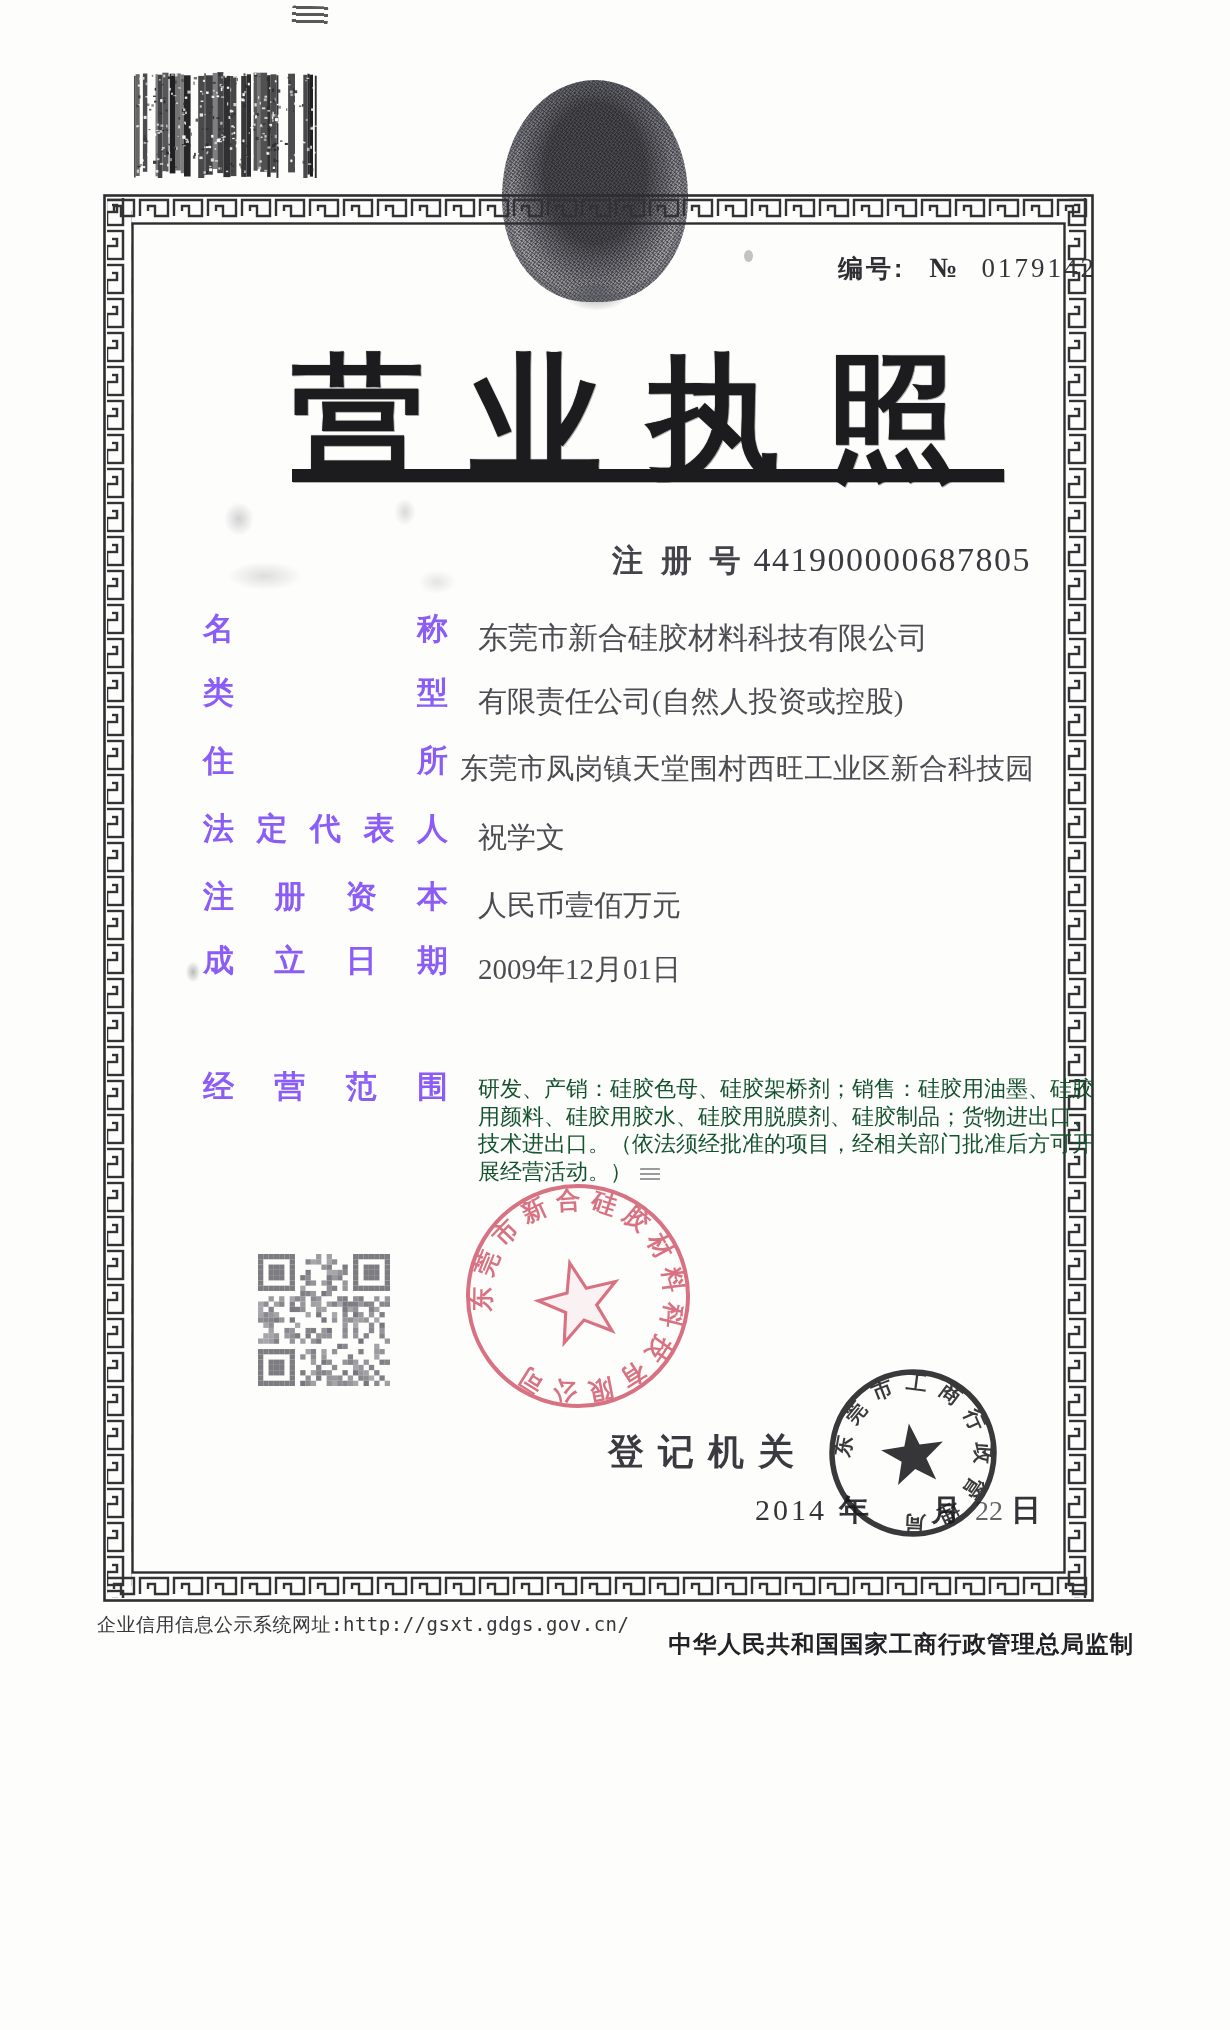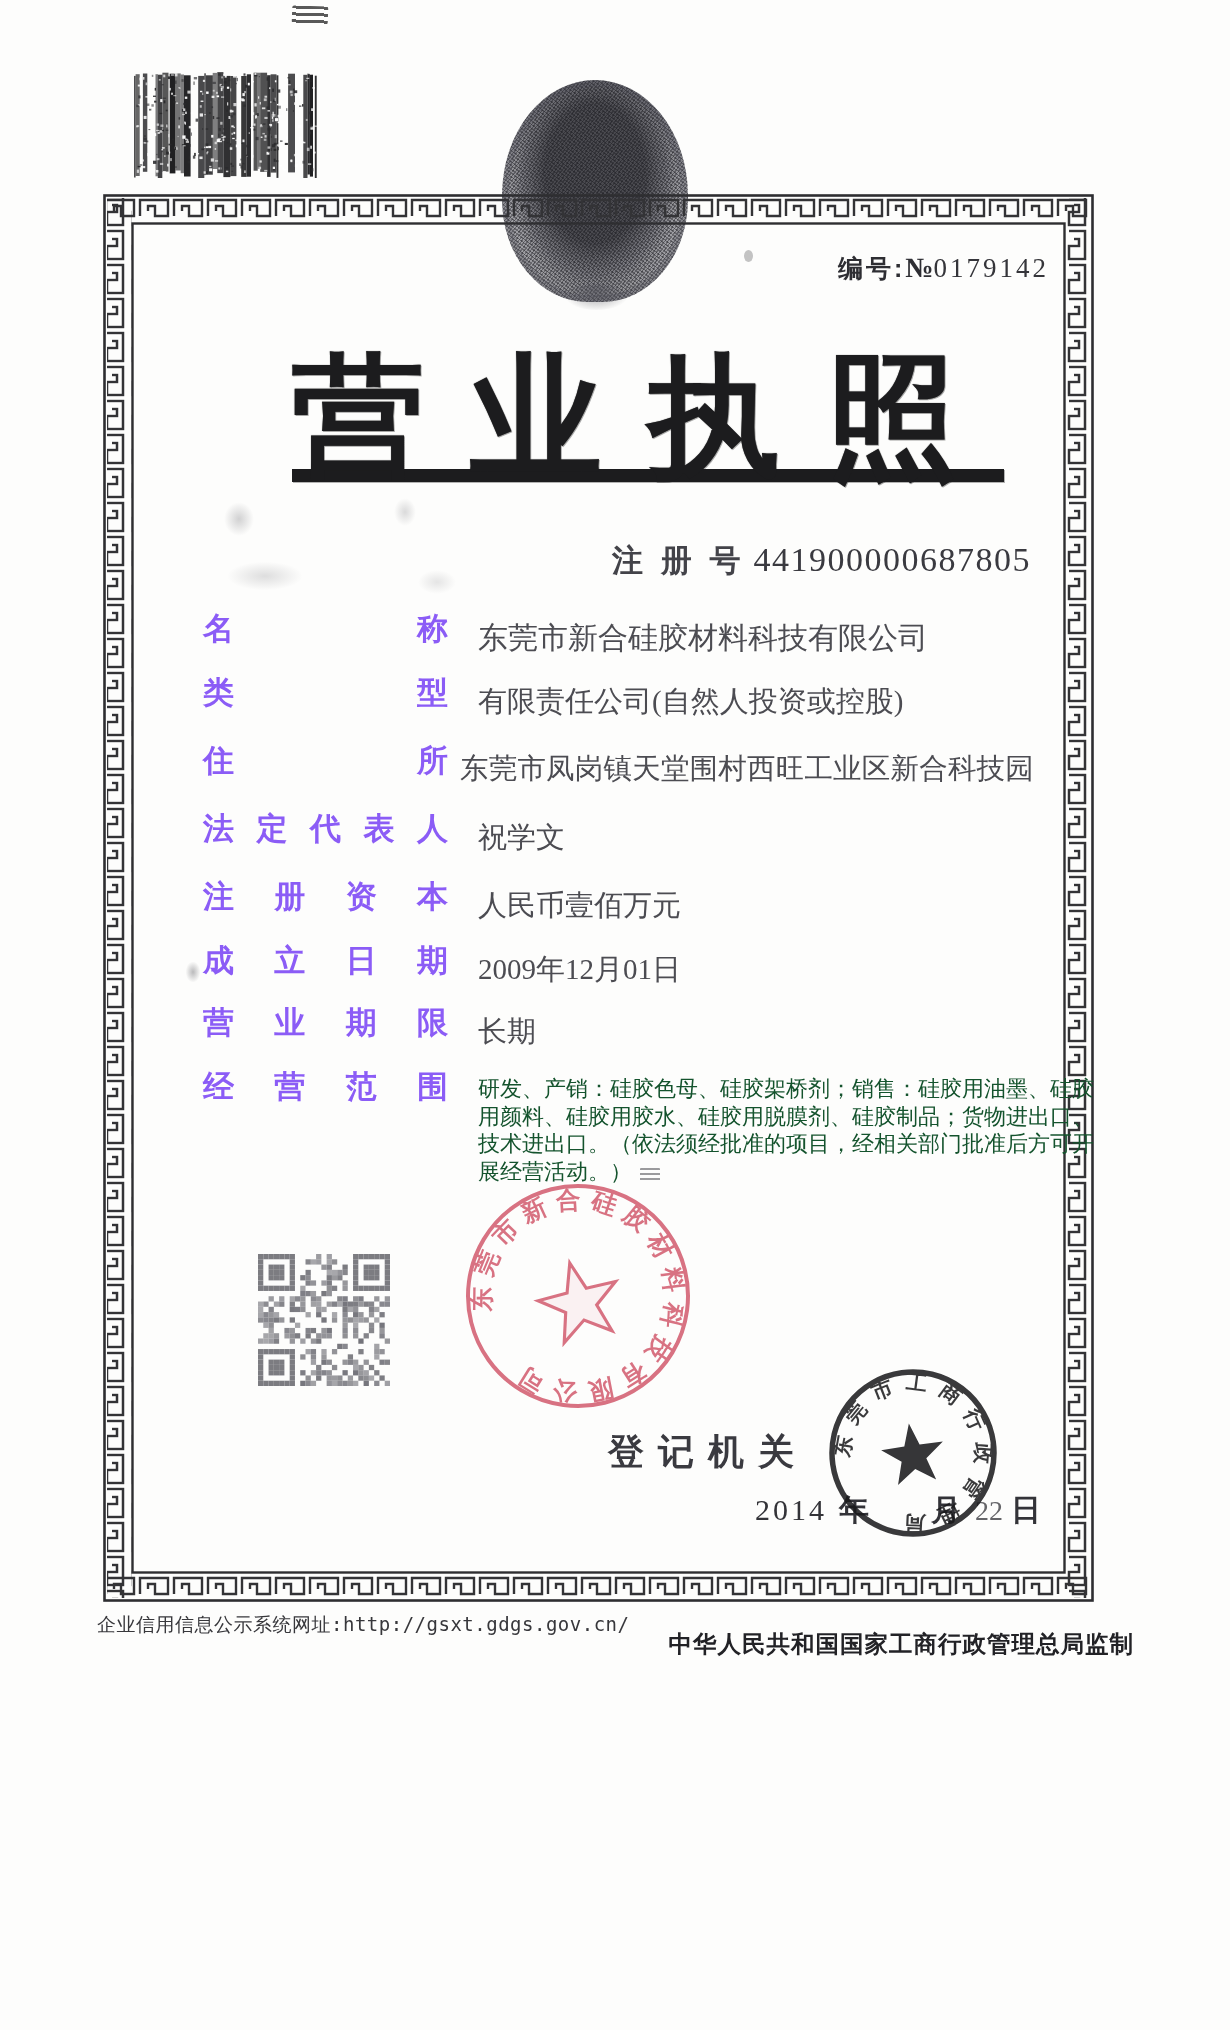--- a/index.html
+++ b/index.html
@@ -20,21 +20,21 @@
       radial-gradient(ellipse at 50% 42%, rgba(58,58,64,.92) 0 38%, rgba(88,88,96,.78) 56%, rgba(126,126,134,.5) 72%, rgba(178,178,186,.22) 86%, rgba(255,255,255,0) 96%);
     box-shadow:inset 0 0 0 7px rgba(70,70,78,.28), inset 0 -14px 22px rgba(60,60,66,.35);
     filter:blur(.35px);
   }
   .emblem:after{
     content:"";position:absolute;left:34%;bottom:-8px;width:34%;height:26px;
     background:radial-gradient(ellipse at 50% 30%, rgba(80,80,88,.55), rgba(255,255,255,0) 75%);
     border-radius:50%;
   }
   .serial{
-    position:absolute;left:838px;top:252px;display:flex;align-items:baseline;gap:0;
+    position:absolute;left:838px;top:252px;display:flex;align-items:baseline;gap:24px;
     color:#2e2e33;
   }
   .serial .lab{font-size:25px;font-weight:600;letter-spacing:3px;font-family:"Liberation Sans",sans-serif;}
   .serial .no-sym{font-size:28px;font-weight:700;}
   .serial .num{font-size:27px;letter-spacing:3px;color:#35353a;}
   
   .frame{position:absolute;left:103px;top:194px;width:991px;height:1408px;}
   
   .cert-title{
     position:absolute;left:292px;top:346px;width:700px;
@@ -577,24 +577,20 @@
     <div class="field-value">祝学文</div>
   </div>
   <div class="field-row" style="top:880px">
     <div class="field-label">注册资本</div>
     <div class="field-value">人民币壹佰万元</div>
   </div>
   <div class="field-row" style="top:944px">
     <div class="field-label">成立日期</div>
     <div class="field-value">2009年12月01日</div>
   </div>
-  <div class="field-row" style="top:1006px">
-    <div class="field-label">营业期限</div>
-    <div class="field-value">长期</div>
-  </div>
   <div class="field-row" style="top:1070px">
     <div class="field-label">经营范围</div>
     <div class="field-value v-scope">研发、产销：硅胶色母、硅胶架桥剂；销售：硅胶用油墨、硅胶用颜料、硅胶用胶水、硅胶用脱膜剂、硅胶制品；货物进出口、技术进出口。（依法须经批准的项目，经相关部门批准后方可开展经营活动。）</div>
   </div>
 
   <svg class="qr" id="qr" viewBox="0 0 132 132">
       <rect x="0.00" y="0.00" width="5.28" height="5.28" fill="#57575f" fill-opacity="0.95"></rect>
       <rect x="0.00" y="5.28" width="5.28" height="5.28" fill="#57575f" fill-opacity="0.95"></rect>
       <rect x="0.00" y="10.56" width="5.28" height="5.28" fill="#57575f" fill-opacity="0.95"></rect>
       <rect x="0.00" y="15.84" width="5.28" height="5.28" fill="#57575f" fill-opacity="0.95"></rect>

